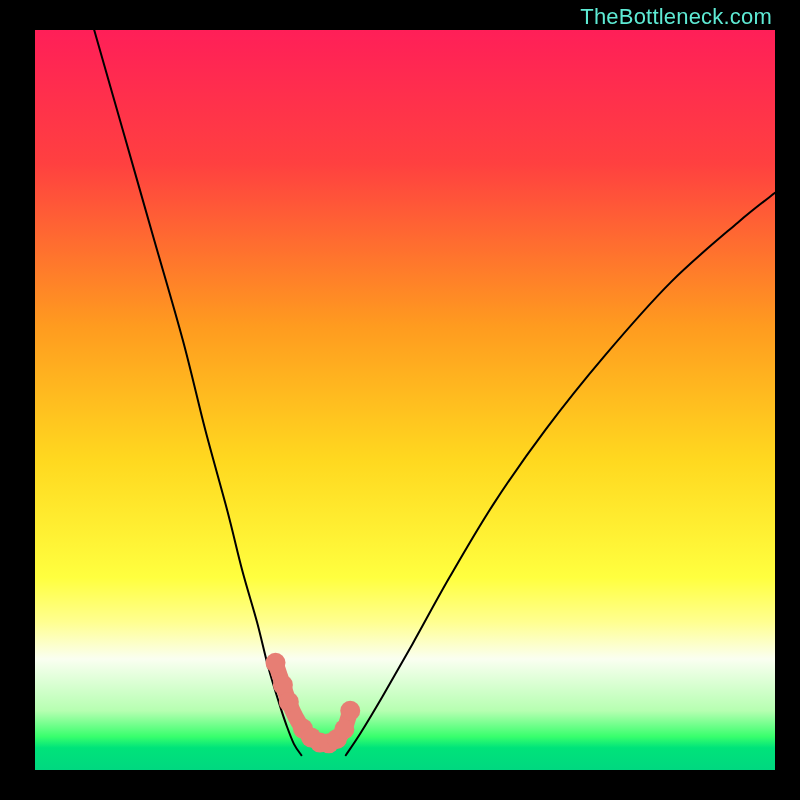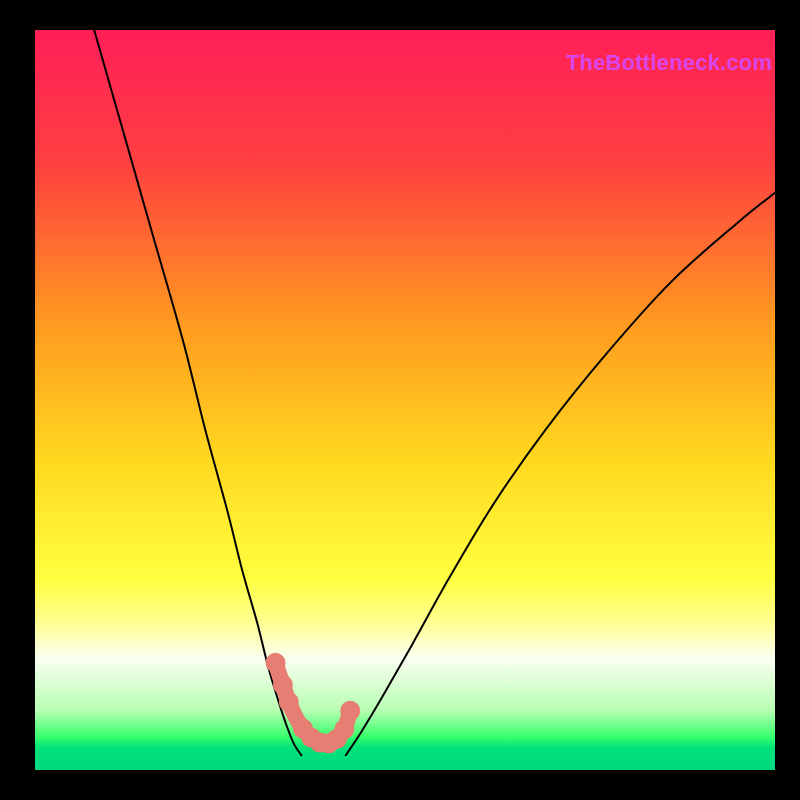--- a/index.html
+++ b/index.html
@@ -16,25 +16,24 @@
     left: 0; top: 0;
     width: 800px; height: 800px;
     background: #000;
   }
   .plot {
     position: absolute;
     background: #fff;
   }
   .watermark {
     position: absolute;
-    color: #d946ef;
+    color: #5eead4;
     font-size: 22px;
-    font-weight: 700;
+    font-weight: 400;
     letter-spacing: 0.2px;
-    margin-top: 46px;
   }
   svg { display: block; }
 </style>
 </head>
 <body>
 
 <div class="frame">
   <div class="plot" id="plot" style="left: 35px; top: 30px; width: 740px; height: 740px;">
       <svg width="740" height="740" viewBox="0 0 740 740">
         <defs>

